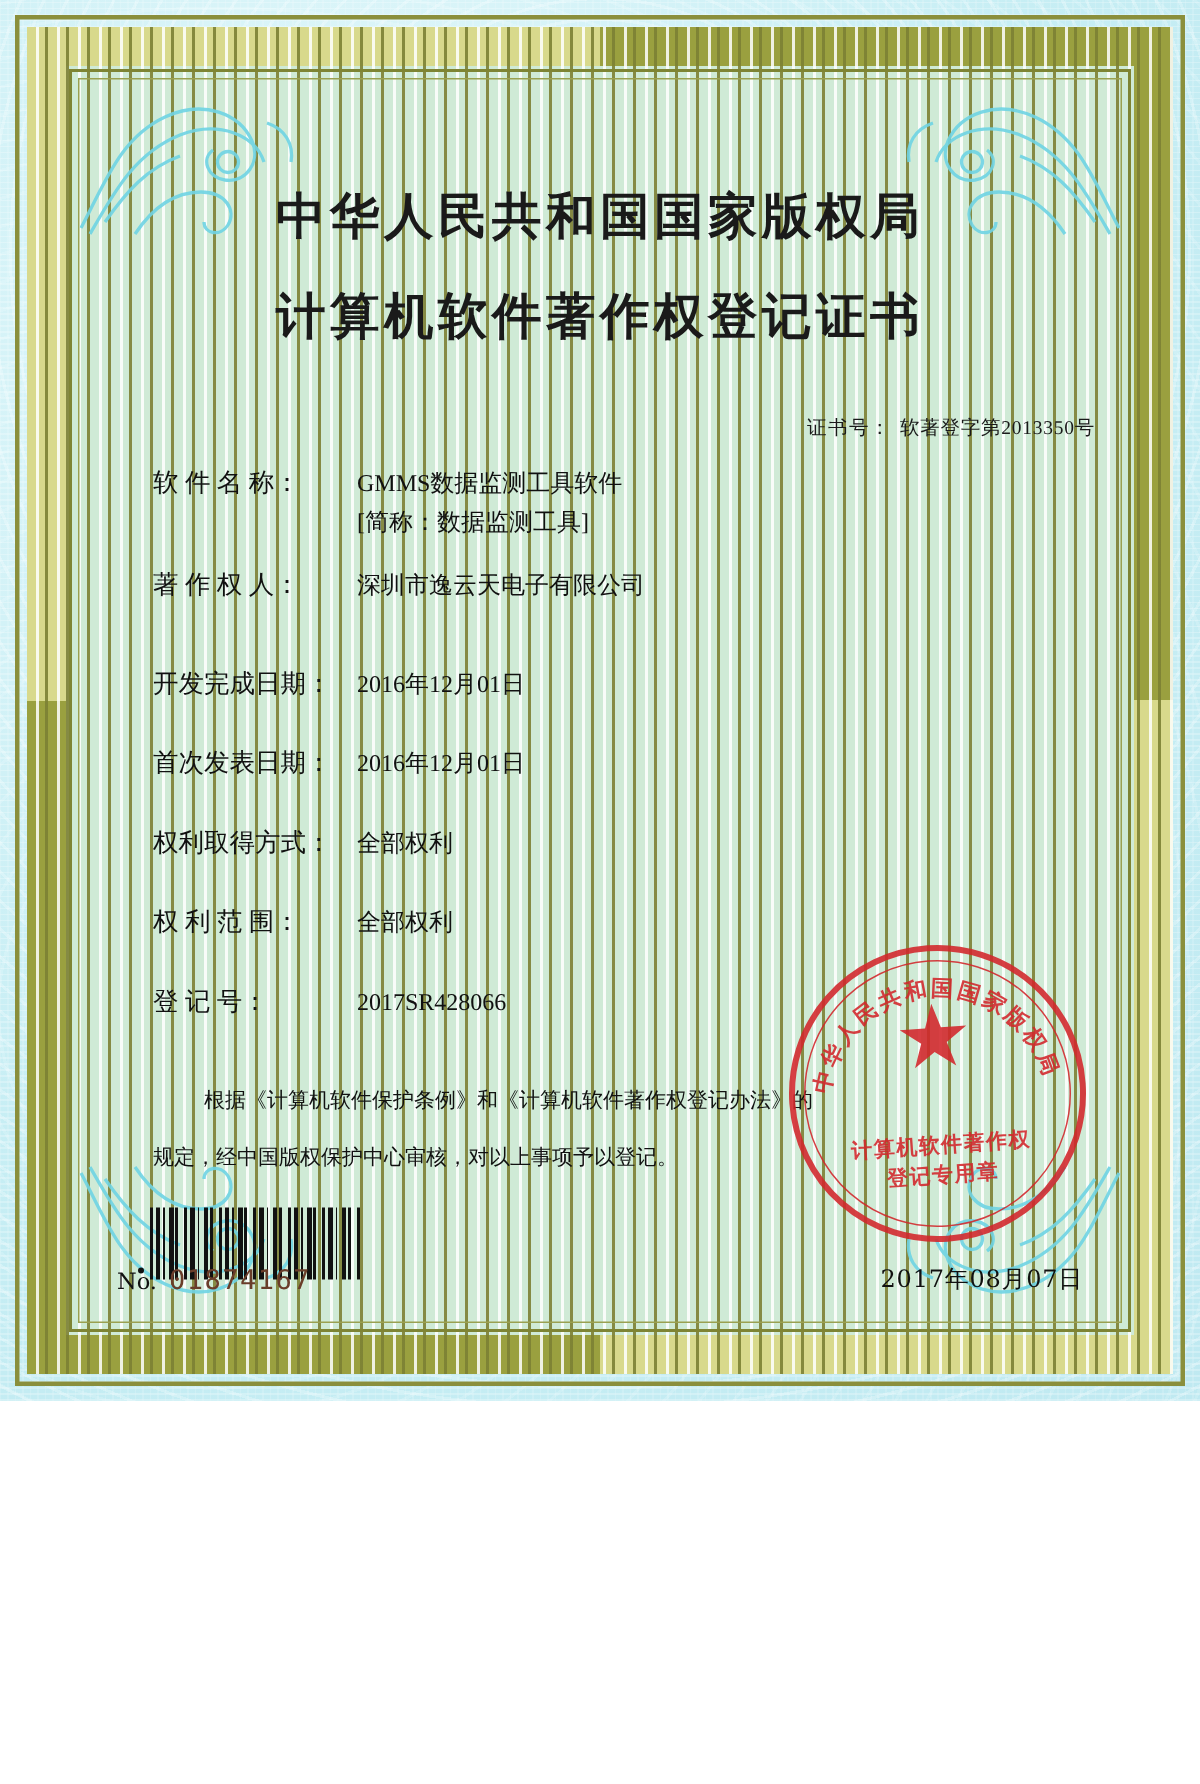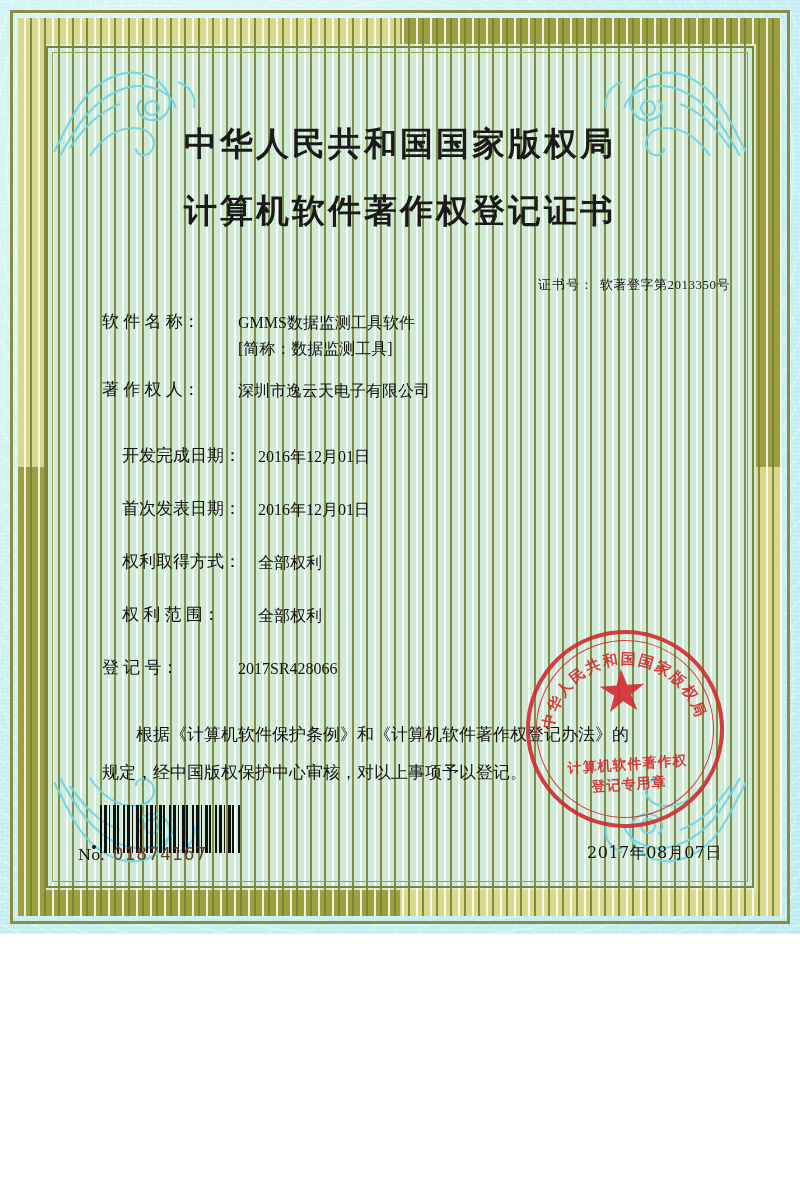--- a/index.html
+++ b/index.html
@@ -148,26 +148,26 @@
   .field-value {
     font-size: 16px;
     color: #111;
     line-height: 26px;
     font-family: Liberation Serif, serif;
   }
   .field-value .line { display: block; white-space: nowrap; }
 
   .gap-a { height: 36px; }
 
-  .row-spaced { margin-bottom: 27px; padding-left: 20px; }
+  .row-spaced { margin-bottom: 27px; }
 
   .paragraph {
     margin-top: 34px;
     padding: 0 33px 0 42px;
-    font-size: 17px;
+    font-size: 14px;
     line-height: 38px;
     color: #111;
     text-align: justify;
   }
   .paragraph .indent { display: inline-block; width: 34px; }
 
   
   .watermark {
     position: absolute;
     left: 236px;

